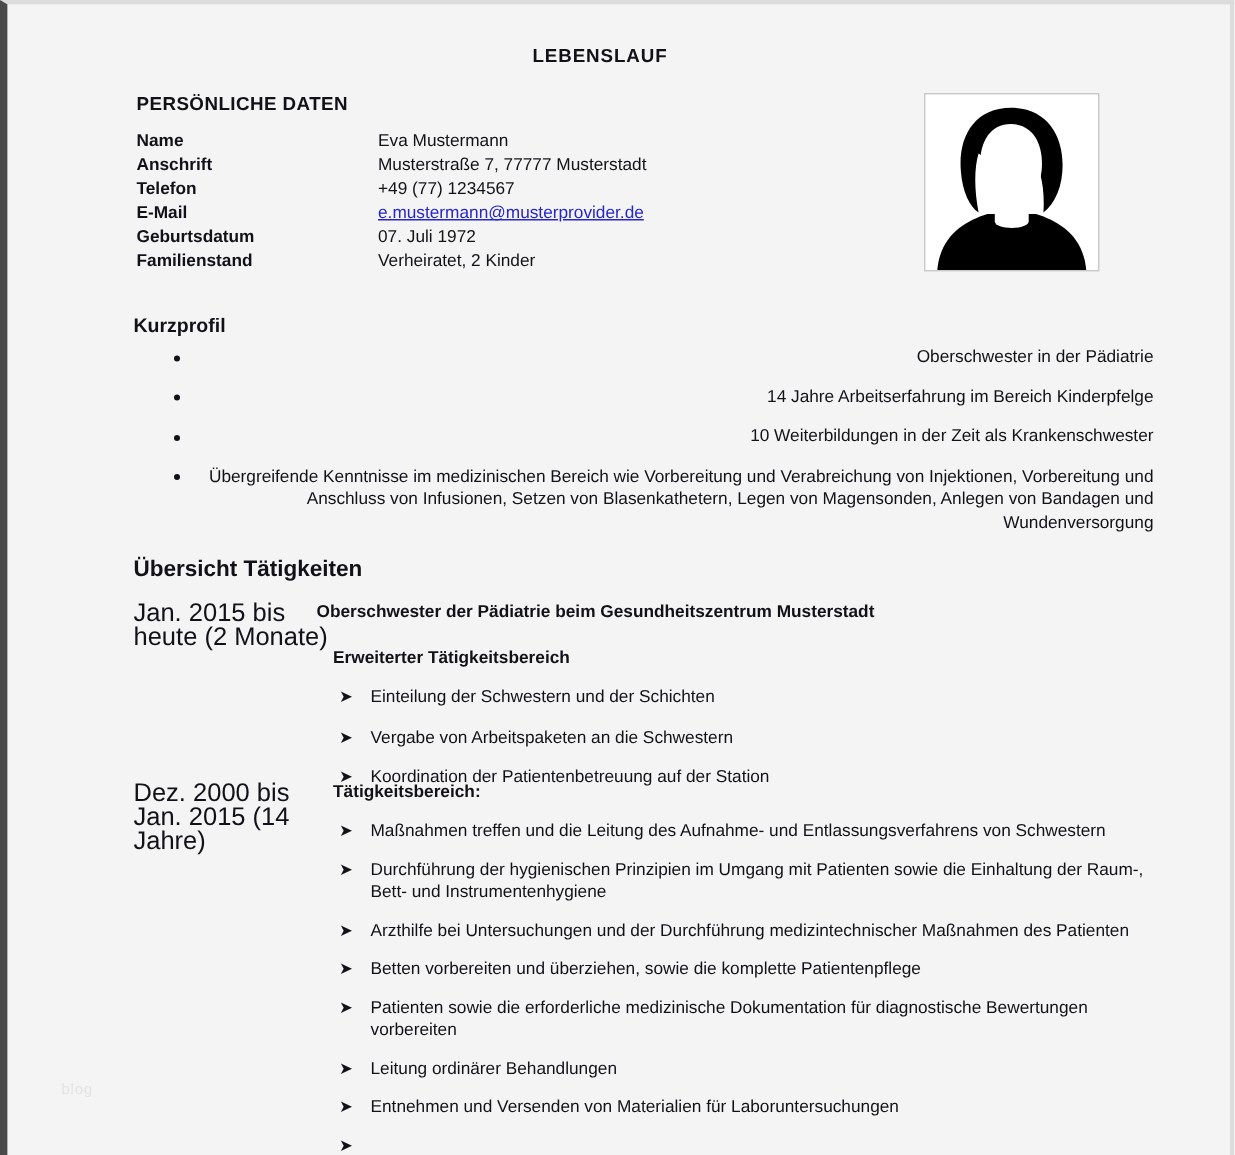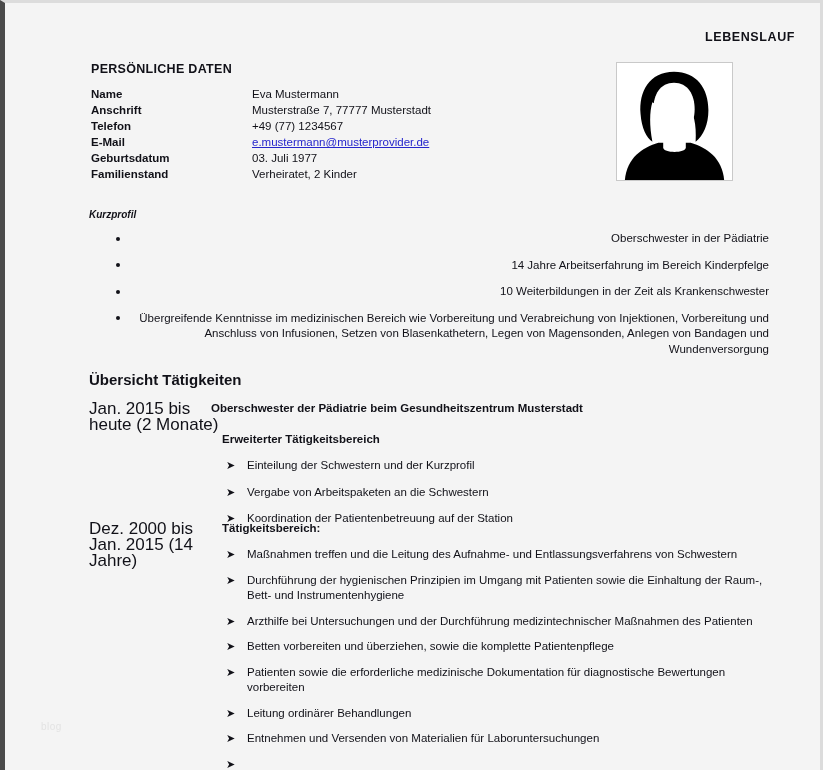--- a/index.html
+++ b/index.html
@@ -32,45 +32,44 @@
     bottom: 0;
     background: #f4f4f4;
   }
 
   
   .doc-title {
     position: absolute;
     left: 0;
     top: 27px;
     width: 790px;
-    text-align: right;
+    text-align: center;
     font-size: 12.5px;
     font-weight: bold;
     letter-spacing: 0.6px;
     color: #111118;
   }
 
   
   .sec-head-caps {
     position: absolute;
     left: 86px;
     top: 59px;
     font-size: 12.5px;
     font-weight: bold;
     letter-spacing: 0.3px;
     color: #111118;
   }
   .sec-head-sm {
     position: absolute;
     left: 84px;
     top: 206px;
-    font-size: 10px;
-    font-weight: bold;
-    color: #111118;
-    font-style: italic;
+    font-size: 13px;
+    font-weight: bold;
+    color: #111118;
   }
   .sec-head-lg {
     position: absolute;
     left: 84px;
     top: 368px;
     font-size: 15px;
     font-weight: bold;
     color: #111118;
   }
 
@@ -238,21 +237,21 @@
           <tr>
             <td class="lbl">Telefon</td>
             <td class="val">+49 (77) 1234567</td>
           </tr>
           <tr>
             <td class="lbl">E-Mail</td>
             <td class="val"><a class="maillink" href="#" style="color: rgb(38, 38, 204);">e.mustermann@musterprovider.de</a></td>
           </tr>
           <tr>
             <td class="lbl">Geburtsdatum</td>
-            <td class="val">03. Juli 1977</td>
+            <td class="val">07. Juli 1972</td>
           </tr>
           <tr>
             <td class="lbl">Familienstand</td>
             <td class="val">Verheiratet, 2 Kinder</td>
           </tr>
         </tbody>
     </table>
 
     <div class="photo-frame">
       <svg viewBox="0 0 117 119" xmlns="http://www.w3.org/2000/svg">
@@ -281,21 +280,21 @@
       </div>
 
     <div class="sec-head-lg">Übersicht Tätigkeiten</div>
 
     <div class="exp first">
       <div class="exp-dates">Jan. 2015  bis heute (2 Monate)</div>
       <div class="exp-body">
         <div class="exp-role">Oberschwester der Pädiatrie beim Gesundheitszentrum Musterstadt</div>
         <div class="exp-sub">Erweiterter Tätigkeitsbereich</div>
         <div class="arrow-list" id="exp-0-tasks">
-            <div class="arrow-item"><span class="arw">➤</span><span>Einteilung der Schwestern und der Kurzprofil</span></div>
+            <div class="arrow-item"><span class="arw">➤</span><span>Einteilung der Schwestern und der Schichten</span></div>
             <div class="arrow-item"><span class="arw">➤</span><span>Vergabe von Arbeitspaketen an die Schwestern</span></div>
             <div class="arrow-item"><span class="arw">➤</span><span>Koordination der Patientenbetreuung auf der Station</span></div>
           </div>
       </div>
     </div>
 
     <div class="exp second">
       <div class="exp-dates">Dez. 2000 bis Jan. 2015 (14 Jahre)</div>
       <div class="exp-body">
         <div class="exp-sub">Tätigkeitsbereich:</div>

